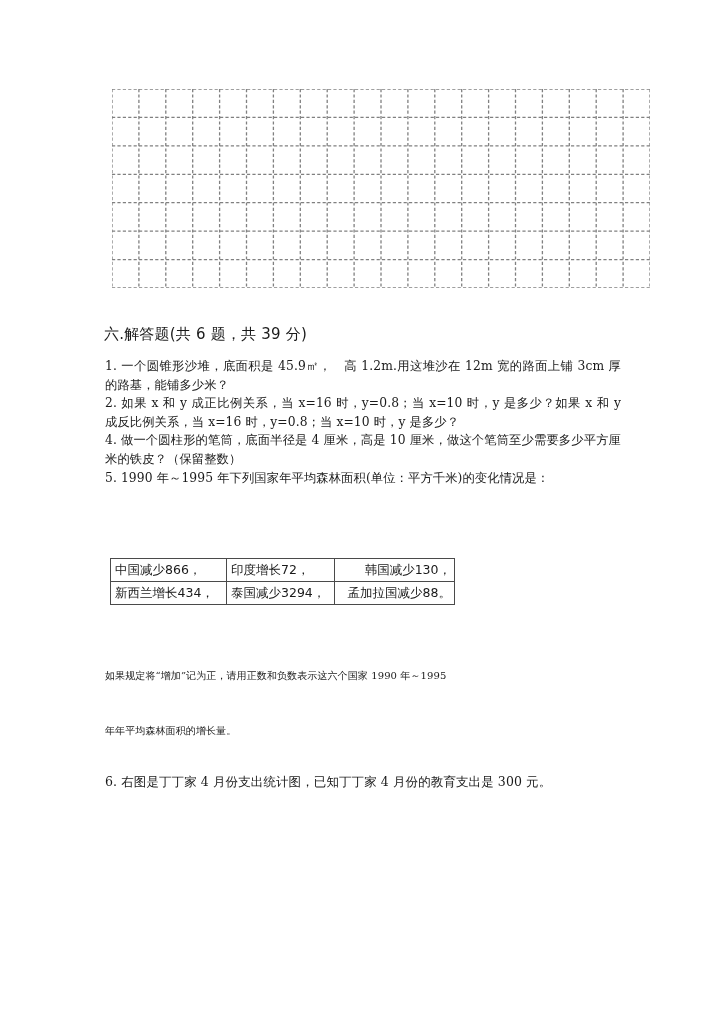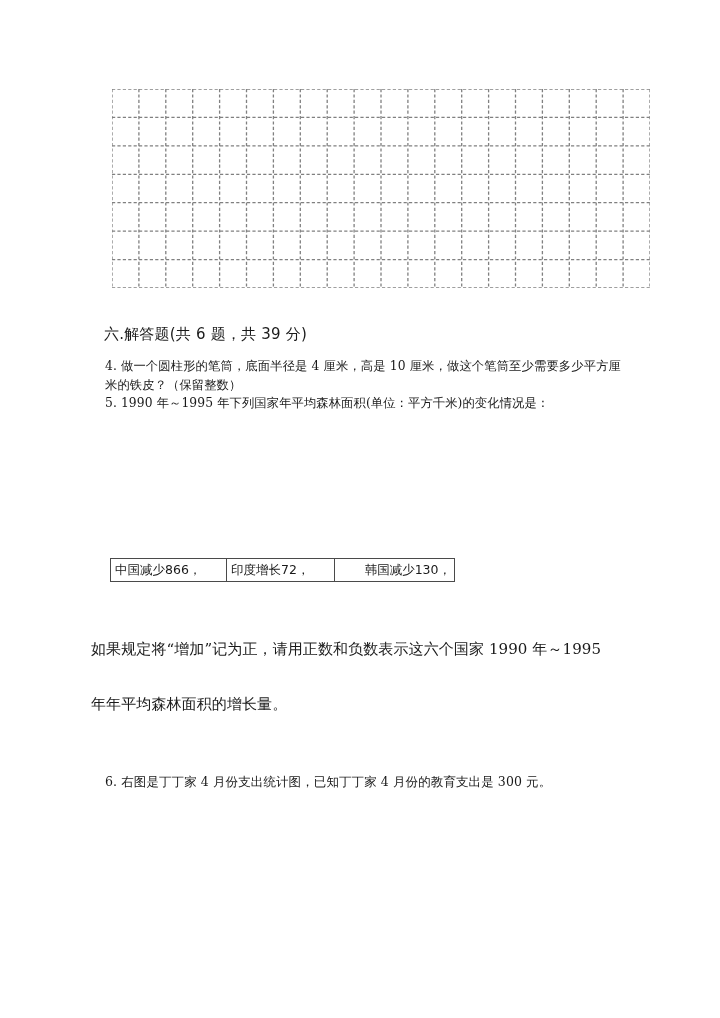--- a/index.html
+++ b/index.html
@@ -74,25 +74,26 @@
     white-space: nowrap;
     line-height: 16px;
   }
   #forest-table td.c0 { width: 108px; }
   #forest-table td.c1 { width: 100px; }
   #forest-table td.c2 { width: 112px; text-align: right; }
 
   
   .after-para {
     position: absolute;
-    left: 91px;
+    left: 105px;
     width: 520px;
-    font-size: 15px;
+    font-size: 10px;
     line-height: 18px;
     letter-spacing: 0.1px;
+    margin-top: 27px;
   }
   #para-positive-negative { top: 640px; }
   #para-growth-amount { top: 695px; }
   #question-6 {
     position: absolute;
     left: 105px;
     top: 773px;
     width: 520px;
     font-size: 12.5px;
     line-height: 18px;
@@ -132,31 +133,38 @@
       <line x1="0" y1="113.72" x2="538" y2="113.72" stroke="#808080" stroke-width="1.3" stroke-dasharray="3.2 2.2"></line>
       <line x1="0" y1="142.15" x2="538" y2="142.15" stroke="#808080" stroke-width="1.3" stroke-dasharray="3.2 2.2"></line>
       <line x1="0" y1="170.57999999999998" x2="538" y2="170.57999999999998" stroke="#808080" stroke-width="1.3" stroke-dasharray="3.2 2.2"></line>
       <line x1="0" y1="199.01" x2="538" y2="199.01" stroke="#808080" stroke-width="1.3" stroke-dasharray="3.2 2.2"></line>
     </svg>
 </div>
 
 <div id="section-heading">六.解答题(共 6 题，共 39 分)</div>
 
 <div id="questions">
+  <p class="question">1. 一个圆锥形沙堆，底面积是 45.9㎡，　高 1.2m.用这堆沙在 12m 宽的路面上铺 3cm 厚的路基，能铺多少米？</p>
+  <p class="question">2. 如果 x 和 y 成正比例关系，当 x=16 时，y=0.8；当 x=10 时，y 是多少？如果 x 和 y 成反比例关系，当 x=16 时，y=0.8；当 x=10 时，y 是多少？</p>
   <p class="question">4. 做一个圆柱形的笔筒，底面半径是 4 厘米，高是 10 厘米，做这个笔筒至少需要多少平方厘米的铁皮？（保留整数）</p>
   <p class="question">5. 1990 年～1995 年下列国家年平均森林面积(单位：平方千米)的变化情况是：</p>
 </div>
 
 <table id="forest-table">
   <tbody>
     <tr>
       <td class="c0">中国减少866，</td>
       <td class="c1">印度增长72，</td>
       <td class="c2">韩国减少130，</td>
     </tr>
+    <tr>
+      <td class="c0">新西兰增长434，</td>
+      <td class="c1">泰国减少3294，</td>
+      <td class="c2">孟加拉国减少88。</td>
+    </tr>
   </tbody>
 </table>
 
 <div class="after-para" id="para-positive-negative">如果规定将“增加”记为正，请用正数和负数表示这六个国家 1990 年～1995</div>
 
 <div class="after-para" id="para-growth-amount">年年平均森林面积的增长量。</div>
 
 <div id="question-6">6. 右图是丁丁家 4 月份支出统计图，已知丁丁家 4 月份的教育支出是 300 元。</div>
 
 </body></html>

